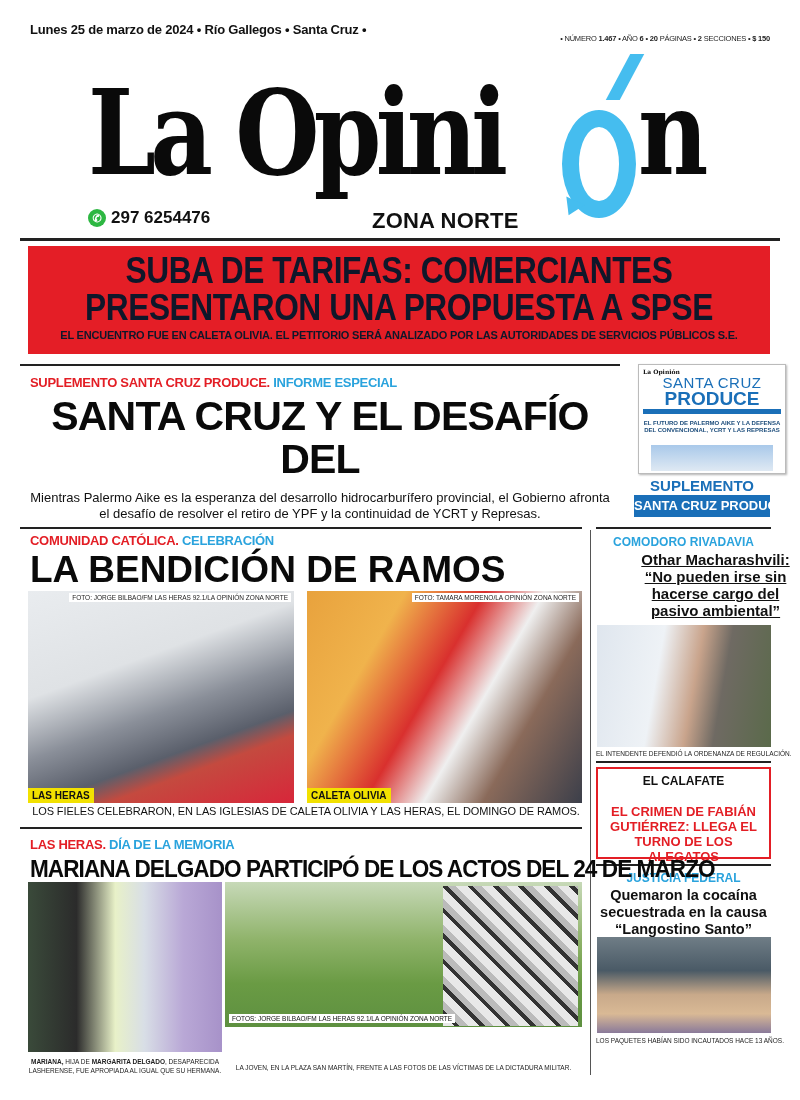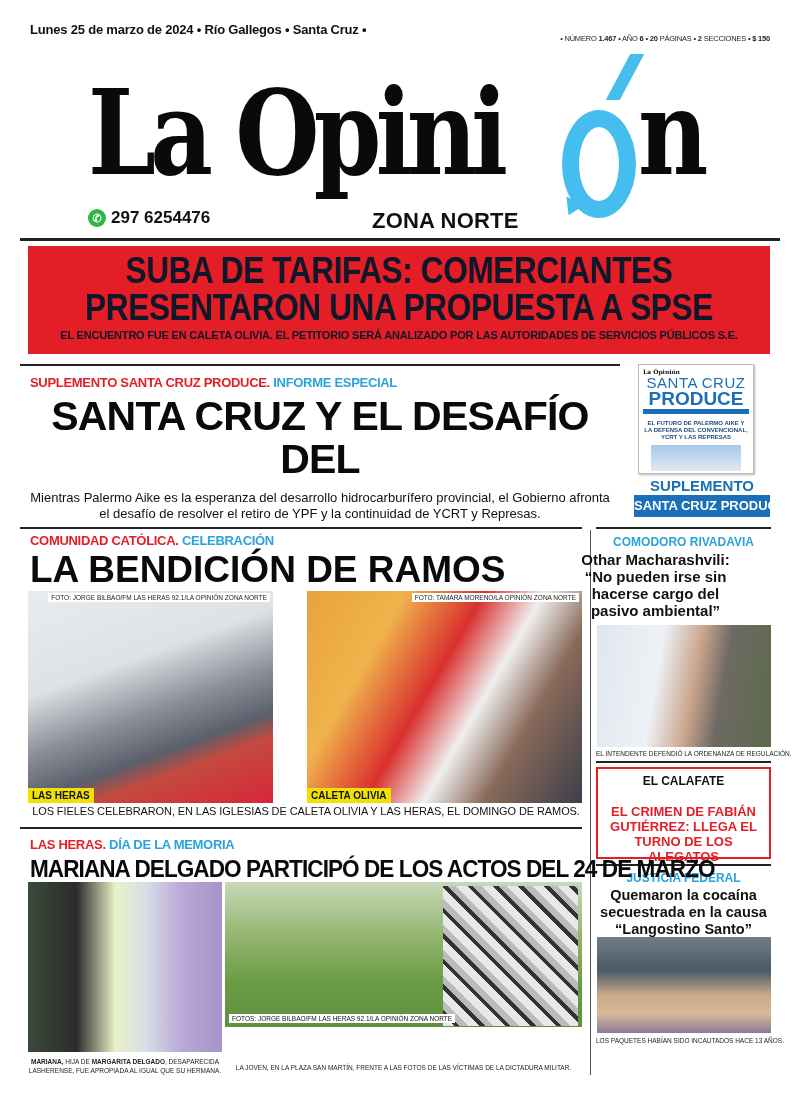--- a/index.html
+++ b/index.html
@@ -33,21 +33,21 @@
   .kicker { font-size: 13px; font-weight: bold; letter-spacing: -0.3px; }
   .k-red { color: #e31e25; }
   .k-blue { color: #2aa3dd; }
 
   
   .energy-kicker { left: 30px; top: 375px; }
   .energy-h { left: 30px; top: 395px; width: 580px; text-align: center; font-size: 41px; font-weight: bold; line-height: 43px; letter-spacing: -0.8px; color: #0a0a0a; }
   .energy-dek { left: 30px; top: 490px; width: 580px; text-align: center; font-size: 13px; line-height: 16px; color: #111; }
 
   .supp { left: 634px; top: 364px; width: 136px; height: 154px; }
-  .supp-cover { position: absolute; left: 4px; top: 0; width: 116px; height: 110px; background: #fff; border: 1px solid #bbb; box-shadow: 1px 1px 2px rgba(0,0,0,0.3); }
+  .supp-cover { position: absolute; left: 4px; top: 0; width: 148px; height: 110px; background: #fff; border: 1px solid #bbb; box-shadow: 1px 1px 2px rgba(0,0,0,0.3); }
   .supp-logo { position: absolute; left: 4px; top: 3px; font-family: "DejaVu Serif", serif; font-size: 6px; font-weight: bold; }
   .supp-t1 { position: absolute; left: 0; width: 100%; top: 10px; text-align: center; font-size: 15px; color: #1a6fb8; line-height: 15px; letter-spacing: 0.5px; }
   .supp-t2 { position: absolute; left: 0; width: 100%; top: 24px; text-align: center; font-size: 19px; font-weight: bold; color: #1a6fb8; line-height: 19px; }
   .supp-bar { position: absolute; left: 4px; right: 4px; top: 44px; height: 5px; background: #1a6fb8; }
   .supp-head { position: absolute; left: 4px; right: 4px; top: 55px; font-size: 6px; font-weight: bold; color: #1a4b7a; text-align: center; line-height: 7px; }
   .supp-img { position: absolute; left: 12px; right: 12px; top: 80px; height: 26px; background: linear-gradient(180deg,#a9c9ea,#dfe9f3); }
   .supp-lab1 { position: absolute; left: 0; width: 136px; top: 113px; text-align: center; font-size: 15px; font-weight: bold; color: #1a6fb8; }
   .supp-lab2 { position: absolute; left: 0; width: 136px; top: 131px; height: 22px; background: #1a6fb8; color: #fff; text-align: center; font-size: 13px; font-weight: bold; line-height: 22px; white-space: nowrap; }
 
   .rule { left: 20px; width: 760px; height: 2px; background: #222; }
@@ -138,34 +138,34 @@
 <div class="abs rule" style="top:527px; width:562px;"></div>
 <div class="abs rule" style="left:596px; top:527px; width:175px;"></div>
 <div class="abs vrule" style="left:590px; top:530px; height:545px;"></div>
 
 <div class="abs kicker ramos-kicker">
   <span class="k-red">COMUNIDAD CATÓLICA.</span>
   <span class="k-blue">CELEBRACIÓN</span>
 </div>
 <div class="abs ramos-h">LA BENDICIÓN DE RAMOS</div>
 
-<div class="abs photo" style="left:28px; top:591px; width:245px; height:212px; background:linear-gradient(160deg,#e9ecef 0%,#dfe2e5 35%,#8a8f99 55%,#5a5f6b 70%,#c44a3f 78%,#d8263a 100%);">
+<div class="abs photo" style="left:28px; top:591px; width:266px; height:212px; background:linear-gradient(160deg,#e9ecef 0%,#dfe2e5 35%,#8a8f99 55%,#5a5f6b 70%,#c44a3f 78%,#d8263a 100%);">
   <div class="photo-credit">FOTO: JORGE BILBAO/FM LAS HERAS 92.1/LA OPINIÓN ZONA NORTE</div>
   <div class="place-tag">LAS HERAS</div>
 </div>
 <div class="abs photo" style="left:307px; top:591px; width:275px; height:212px; background:linear-gradient(120deg,#e8a23d 0%,#f0b34c 25%,#d9302e 45%,#efefef 60%,#8a6a5a 75%,#3c3f4a 100%);">
   <div class="photo-credit">FOTO: TAMARA MORENO/LA OPINIÓN ZONA NORTE</div>
   <div class="place-tag">CALETA OLIVIA</div>
 </div>
 <div class="abs ramos-cap">LOS FIELES CELEBRARON, EN LAS IGLESIAS DE CALETA OLIVIA Y LAS HERAS, EL DOMINGO DE RAMOS.</div>
 
 <div class="abs rule" style="top:827px; width:562px;"></div>
 
 <div class="abs side-kicker" style="left:596px; top:535px; width:175px;">COMODORO RIVADAVIA</div>
-<div class="abs side-h" style="left:572px; top:551px; width:167px;">Othar Macharashvili: “No pueden irse sin hacerse cargo del pasivo ambiental”</div>
+<div class="abs side-h" style="left:632px; top:551px; width:167px;text-decoration:underline;">Othar Macharashvili: “No pueden irse sin hacerse cargo del pasivo ambiental”</div>
 <div class="abs photo" style="left:597px; top:625px; width:174px; height:122px; background:linear-gradient(100deg,#dfe6ee 0%,#eef2f6 35%,#c9a48c 55%,#6f6a63 70%,#5a6a4a 100%);"></div>
 <div class="abs side-cap" style="left:596px; top:750px; width:175px;">EL INTENDENTE DEFENDIÓ LA ORDENANZA DE REGULACIÓN.</div>
 <div class="abs rule" style="left:596px; top:761px; width:175px;"></div>
 
 <div class="abs calafate">
   <div class="cal-k">EL CALAFATE</div>
   <div class="cal-h">EL CRIMEN DE FABIÁN GUTIÉRREZ: LLEGA EL TURNO DE LOS ALEGATOS</div>
 </div>
 <div class="abs rule" style="left:596px; top:864px; width:175px;"></div>
 

